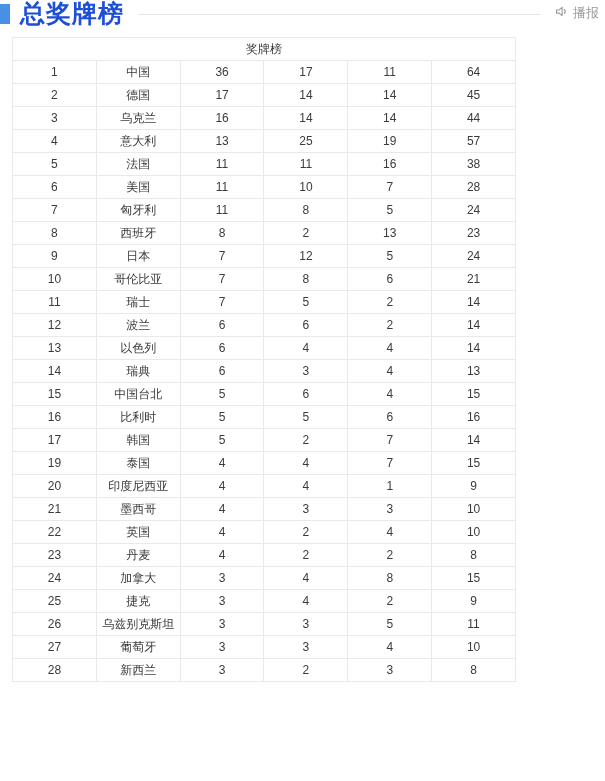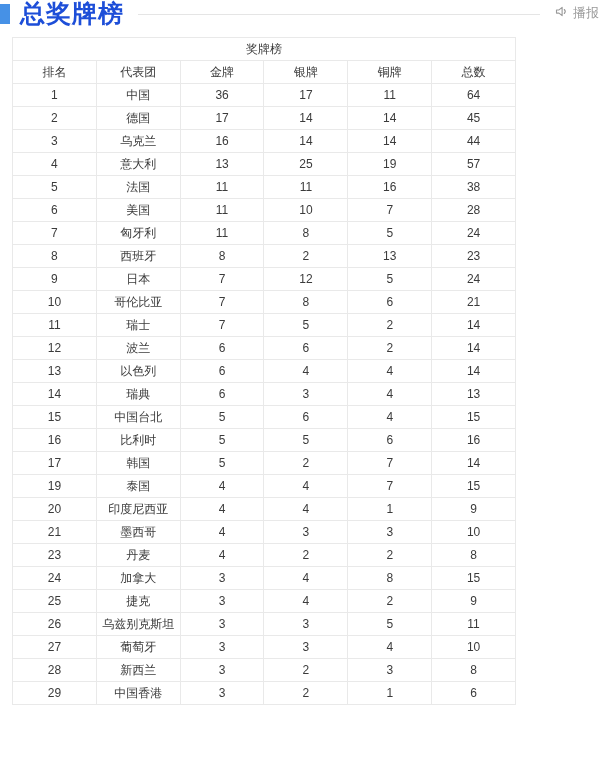--- a/index.html
+++ b/index.html
@@ -89,28 +89,20 @@
     <span>播报</span>
   </div>
 </div>
 
 <div class="medal-table-wrap">
   <table class="medal-table">
     <tbody>
       <tr>
         <td colspan="6" class="caption-cell">奖牌榜</td>
       </tr>
-      <tr>
-        <th>排名</th>
-        <th>代表团</th>
-        <th>金牌</th>
-        <th>银牌</th>
-        <th>铜牌</th>
-        <th>总数</th>
-      </tr>
     <tr>
           <td>1</td>
           <td>中国</td>
           <td>36</td>
           <td>17</td>
           <td>11</td>
           <td>64</td>
         </tr>
         <tr>
           <td>2</td>
@@ -258,20 +250,28 @@
         </tr>
         <tr>
           <td>21</td>
           <td>墨西哥</td>
           <td>4</td>
           <td>3</td>
           <td>3</td>
           <td>10</td>
         </tr>
         <tr>
+          <td>22</td>
+          <td>英国</td>
+          <td>4</td>
+          <td>2</td>
+          <td>4</td>
+          <td>10</td>
+        </tr>
+        <tr>
           <td>23</td>
           <td>丹麦</td>
           <td>4</td>
           <td>2</td>
           <td>2</td>
           <td>8</td>
         </tr>
         <tr>
           <td>24</td>
           <td>加拿大</td>
@@ -304,24 +304,16 @@
           <td>4</td>
           <td>10</td>
         </tr>
         <tr>
           <td>28</td>
           <td>新西兰</td>
           <td>3</td>
           <td>2</td>
           <td>3</td>
           <td>8</td>
-        </tr>
-        <tr>
-          <td>29</td>
-          <td>中国香港</td>
-          <td>3</td>
-          <td>2</td>
-          <td>1</td>
-          <td>6</td>
         </tr>
       </tbody>
   </table>
 </div>
 
 </body></html>

